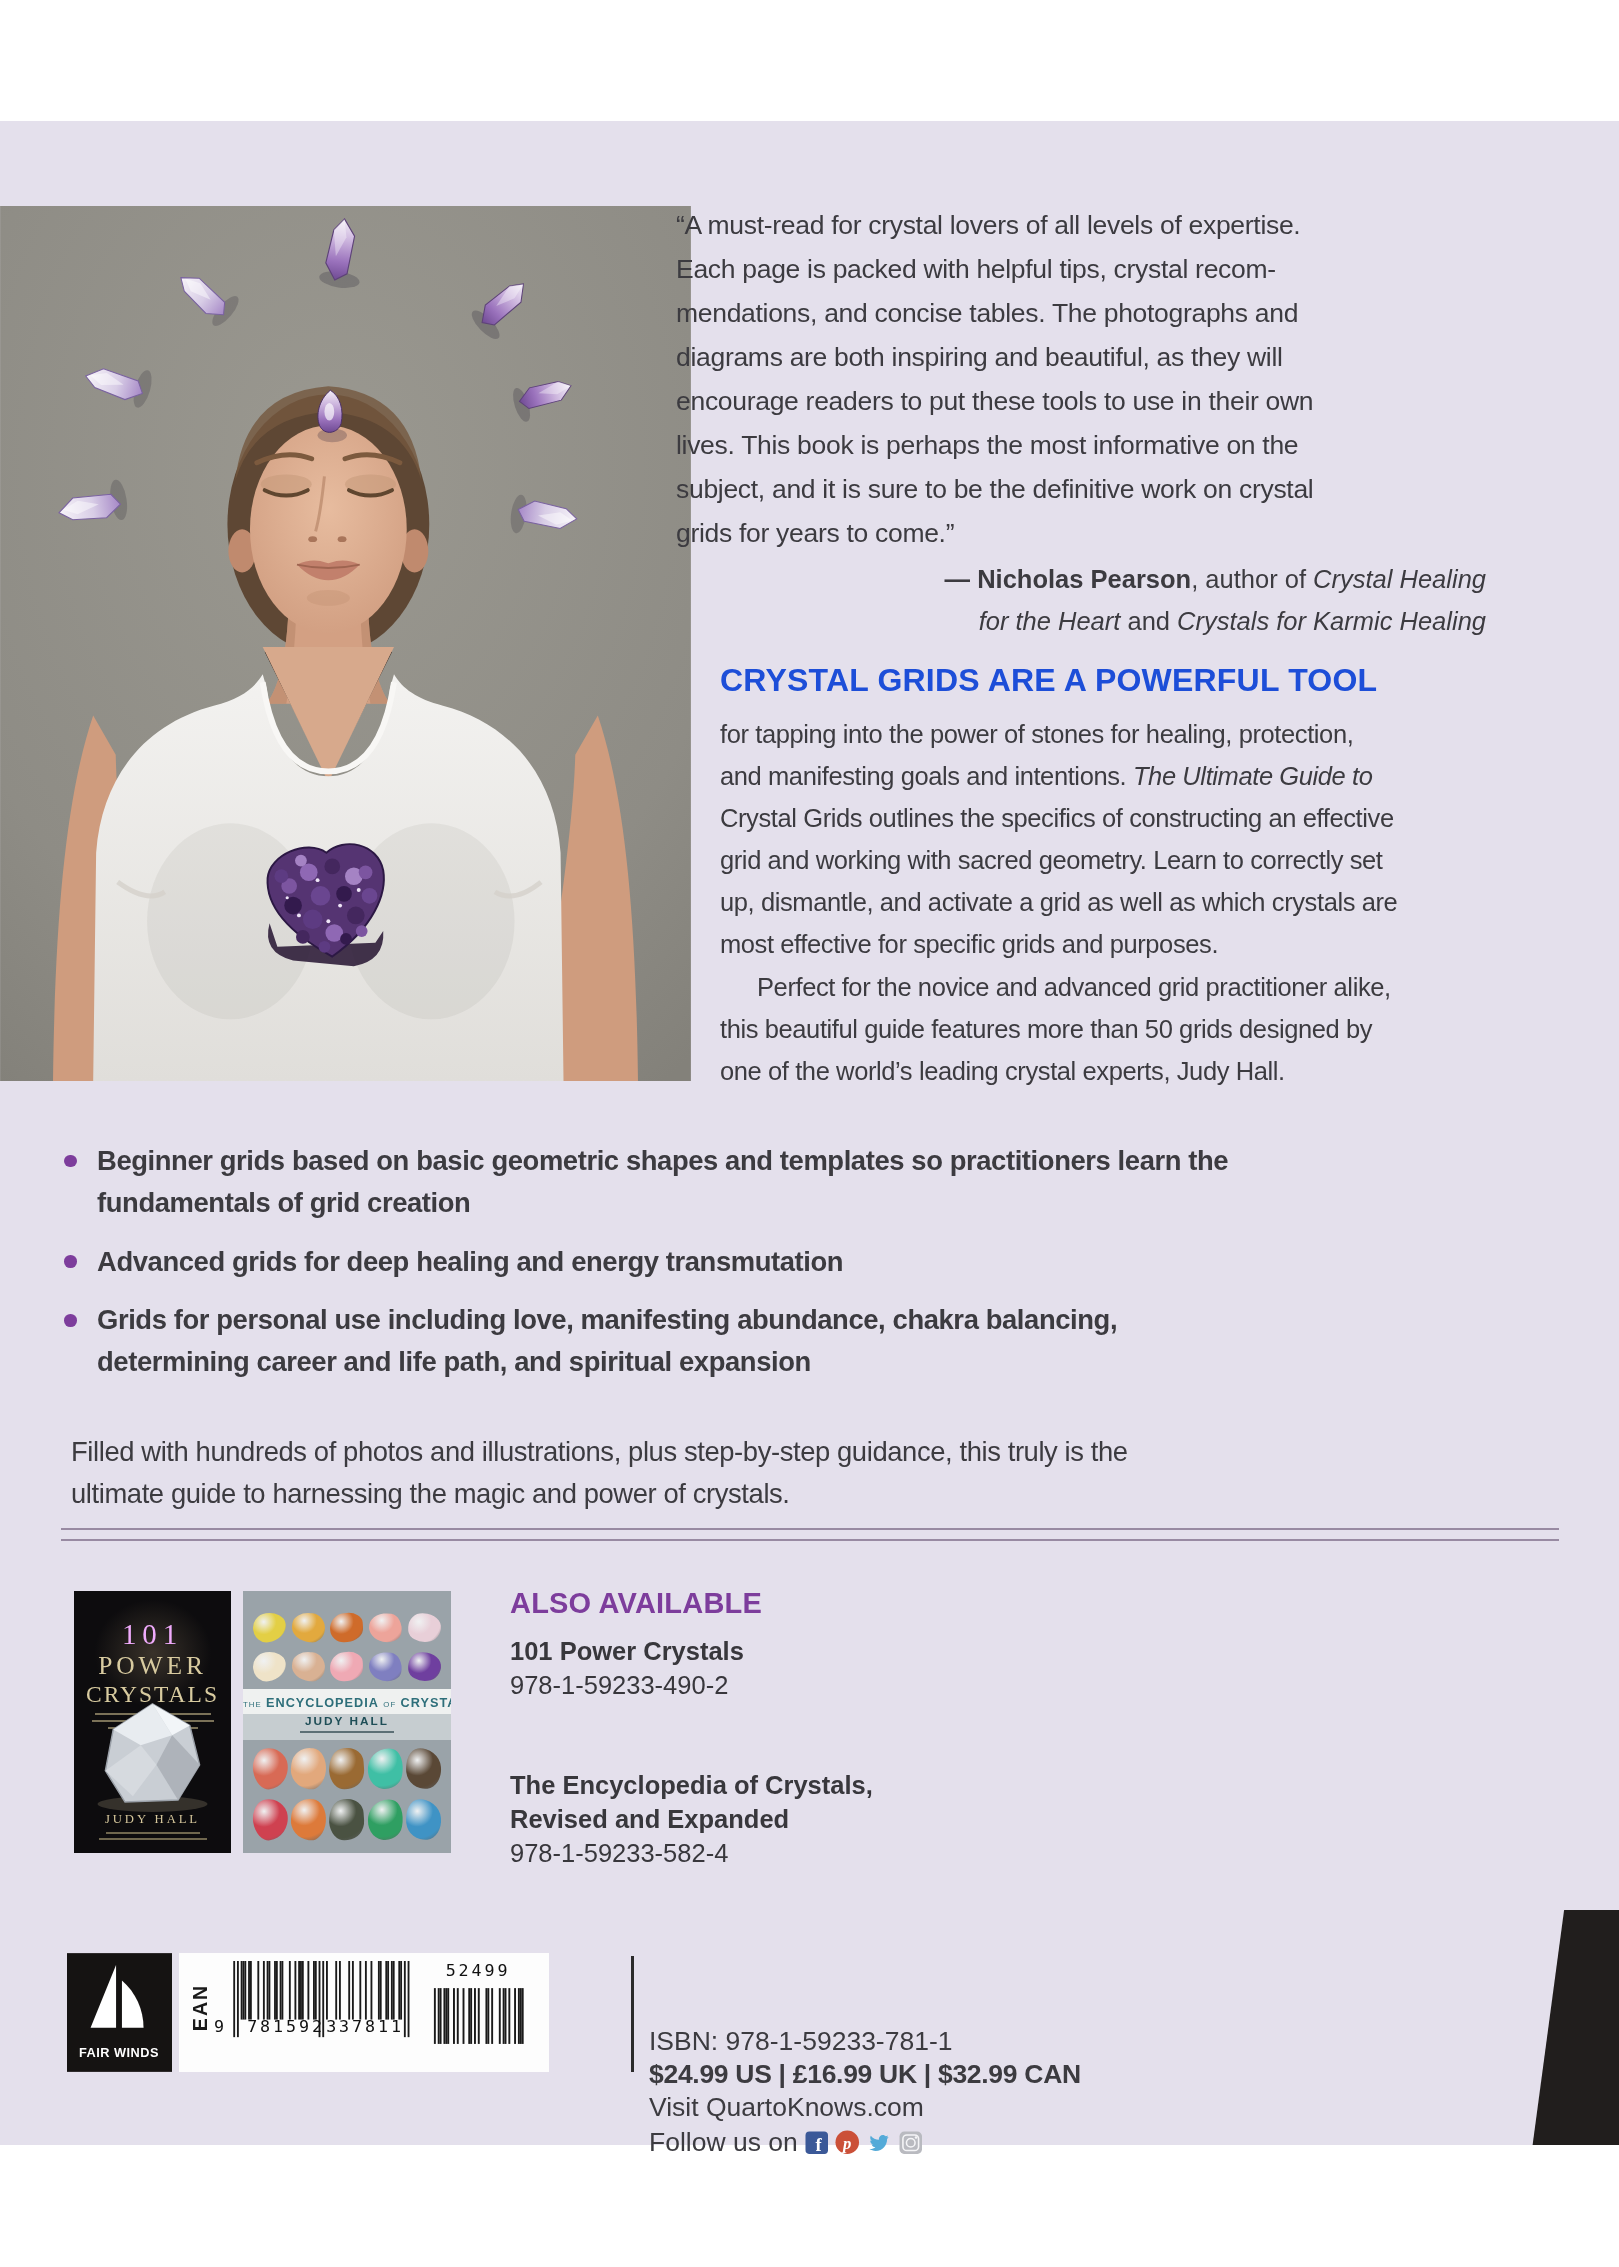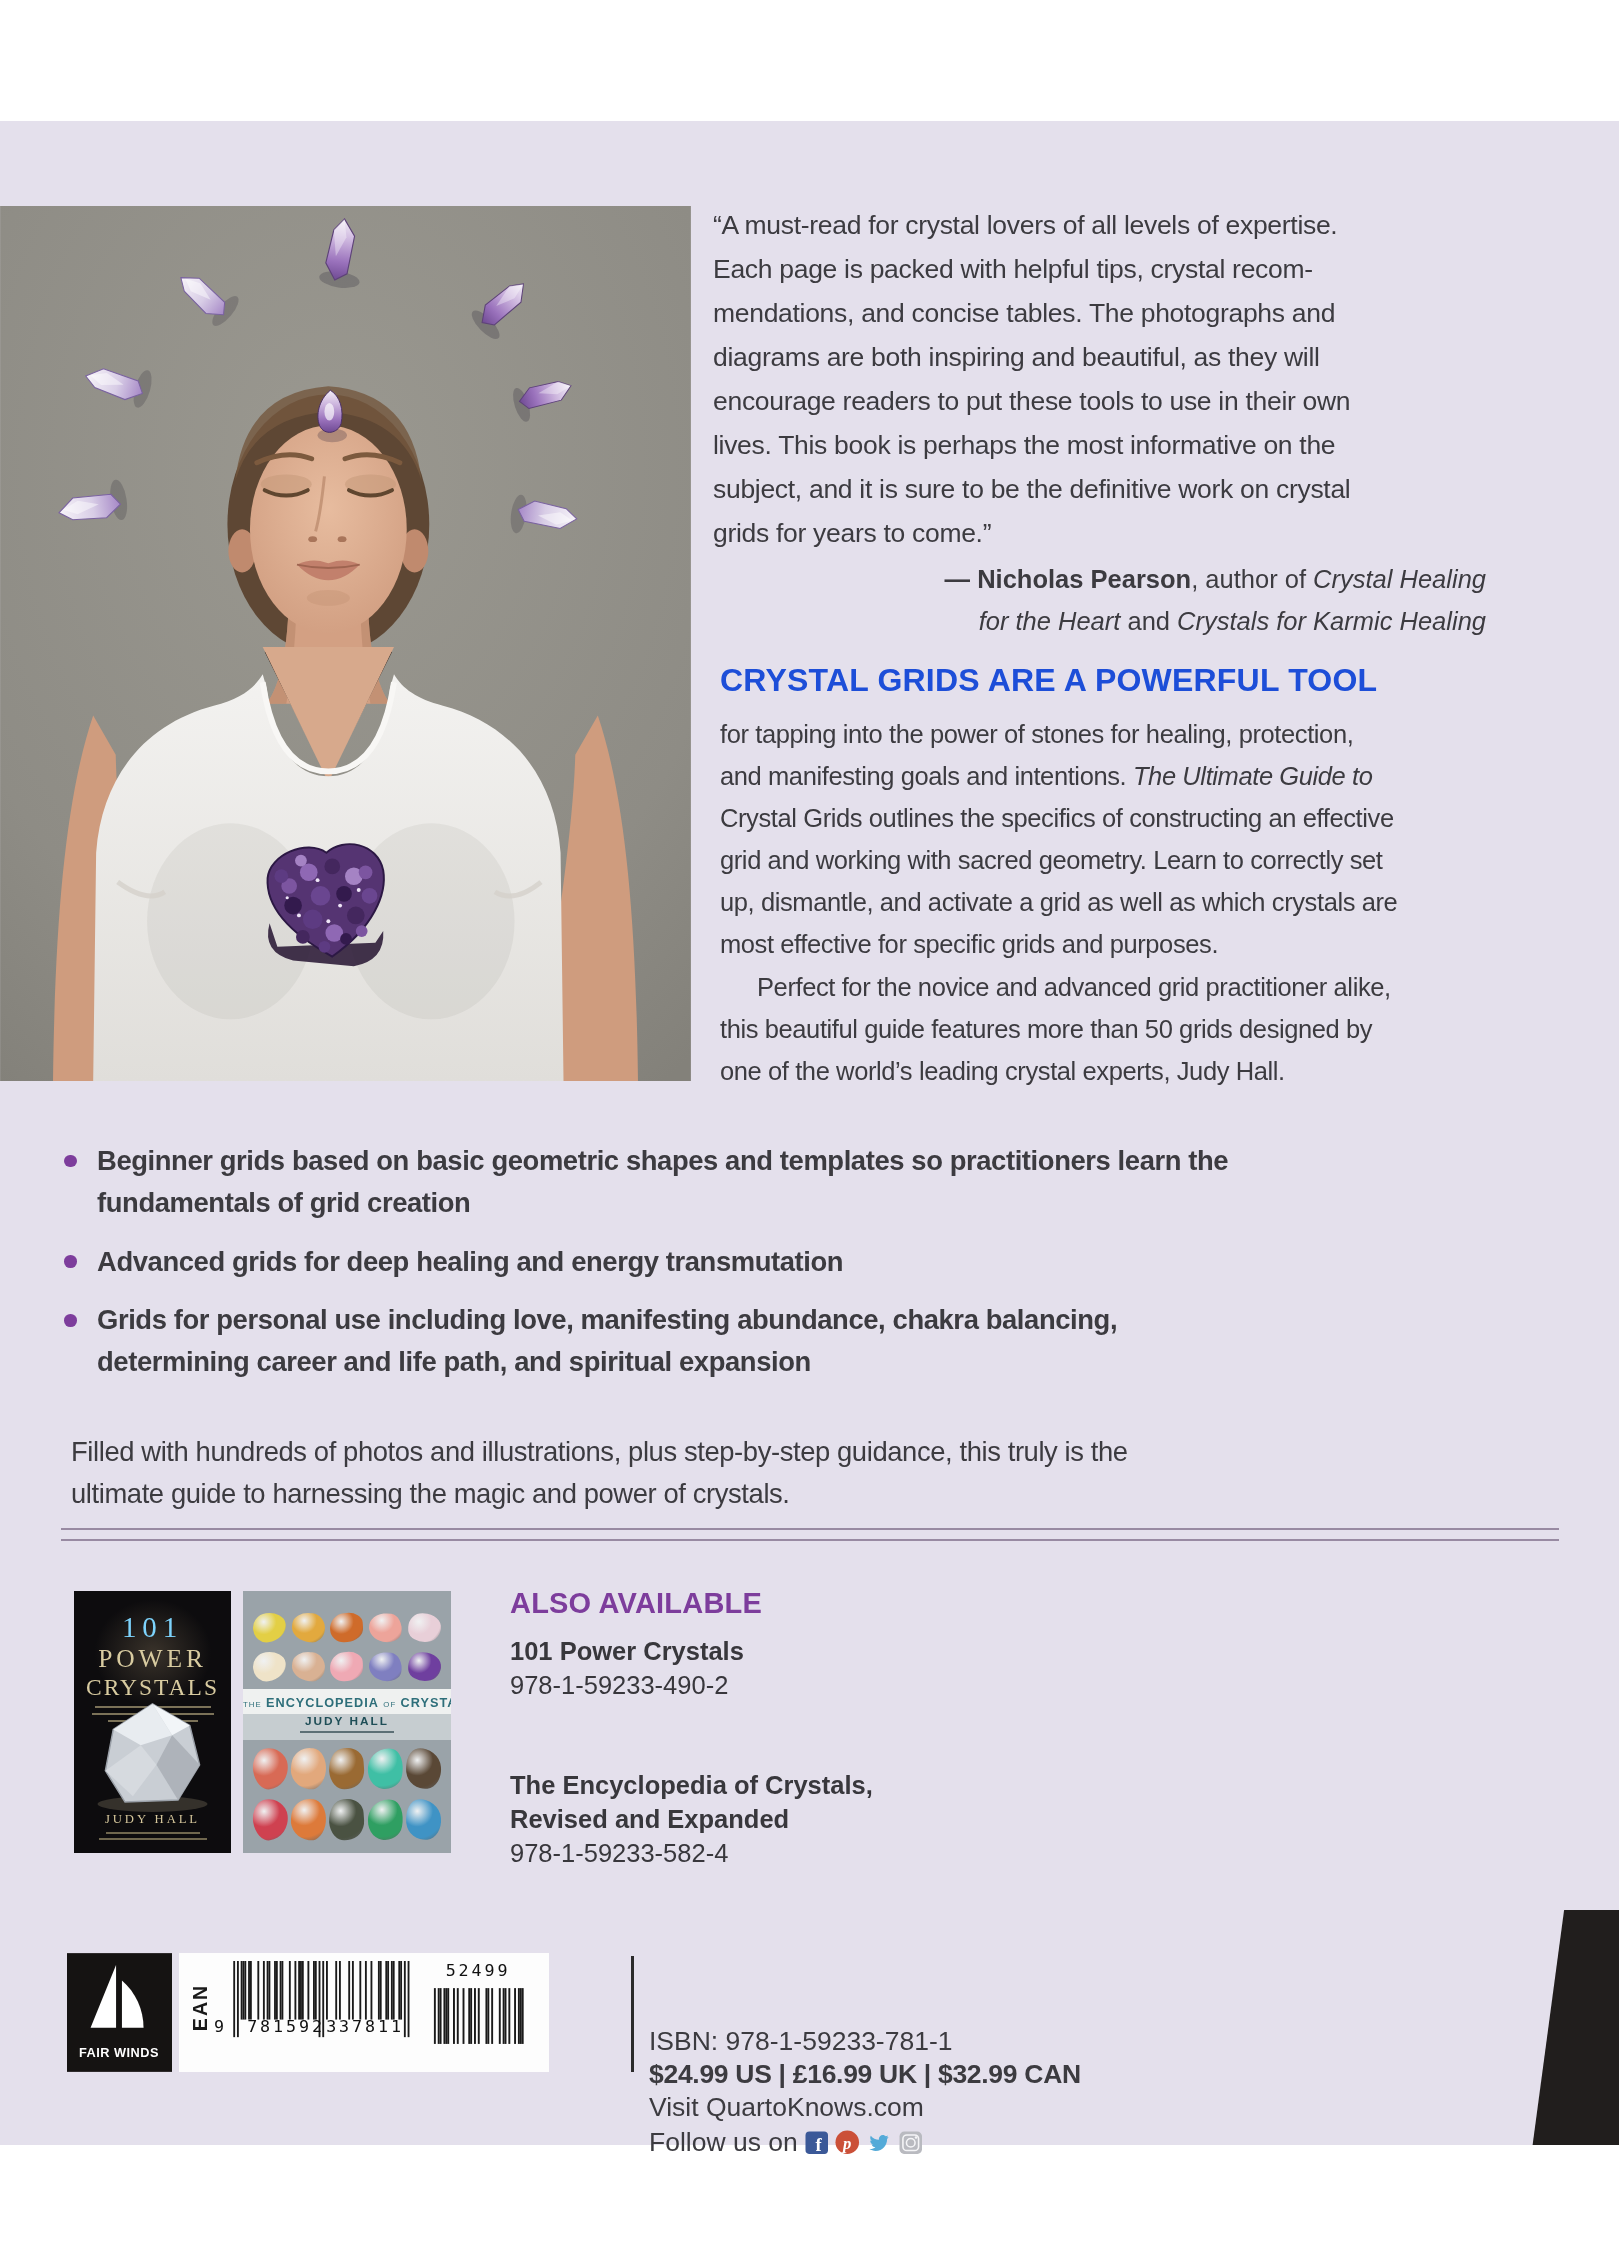--- a/index.html
+++ b/index.html
@@ -4,21 +4,21 @@
 <style>
   html,body{margin:0;padding:0;background:#ffffff;}
   #canvas{position:relative;width:1619px;height:2267px;background:#ffffff;overflow:hidden;
           font-family:"Liberation Sans",sans-serif;color:#3c3b40;}
   #page{position:absolute;left:0;top:121px;width:1619px;height:2024px;background:#e4e0ec;}
 
   
   #photo{position:absolute;left:0;top:85px;width:691px;height:875px;}
 
   
-  #quote{position:absolute;left:713px;top:82px;width:725px;font-size:26.5px;line-height:44px;
+  #quote{position:absolute;left:676px;top:82px;width:725px;font-size:26.5px;line-height:44px;
          letter-spacing:-0.3px;color:#3c3b40;}
   #attrib{position:absolute;left:720px;top:437px;width:766px;text-align:right;font-size:25.5px;
           line-height:42px;color:#3c3b40;}
   #headline{position:absolute;left:720px;top:541px;width:784px;margin:0;font-size:32px;
             font-weight:700;letter-spacing:0.2px;color:#1d4ed8;}
   #bodyp1{position:absolute;left:720px;top:592px;width:745px;font-size:25.5px;line-height:42px;letter-spacing:-0.4px;}
   #bodyp2{position:absolute;left:720px;top:845px;width:745px;font-size:25.5px;line-height:42px;letter-spacing:-0.4px;}
   #bodyp2 .tline:first-child{text-indent:37px;}
 
   
@@ -38,21 +38,21 @@
   .also-title{font-size:25.5px;font-weight:700;line-height:34px;color:#38373c;}
   .also-isbn{font-size:25.5px;line-height:34px;color:#38373c;}
   #also-item1{position:absolute;left:510px;top:1513px;}
   #also-item2{position:absolute;left:510px;top:1647px;}
 
   
   #cover-power{position:absolute;left:74px;top:1470px;width:157px;height:262px;background:#0d0c0e;
                overflow:hidden;text-align:center;font-family:"Liberation Serif",serif;}
   #cover-power .glow{position:absolute;left:19.6px;top:7.8px;width:118px;height:108px;border-radius:50%;
                background:radial-gradient(ellipse at center,#39322a 0%,rgba(13,12,14,0) 70%);}
-  .pc-t1{position:relative;margin-top:20px;font-size:29px;letter-spacing:5.9px;color:#7dd3fc;}
+  .pc-t1{position:relative;margin-top:27px;font-size:29px;letter-spacing:5.9px;color:#f0abfc;}
   .pc-t2{position:relative;font-size:25.5px;letter-spacing:3.9px;color:#d8cba0;}
   .pc-t3{position:relative;font-size:23.5px;letter-spacing:2px;color:#d8cba0;}
   .pc-line{position:relative;height:2px;background:#8f8565;margin:4.9px auto 0 auto;opacity:0.85;}
   #cover-power .author{position:absolute;left:0;right:0;top:221px;font-size:12.7px;letter-spacing:2.9px;color:#d6c79c;}
   .pc-line2{position:absolute;left:50%;transform:translateX(-50%);height:2px;background:#6f674e;}
 
   
   #cover-ency{position:absolute;left:243px;top:1470px;width:208px;height:262px;background:#9aa3a9;overflow:hidden;}
   .ency-row{position:absolute;left:0;width:208px;display:flex;justify-content:space-between;
             padding:0 9.8px;box-sizing:border-box;}

